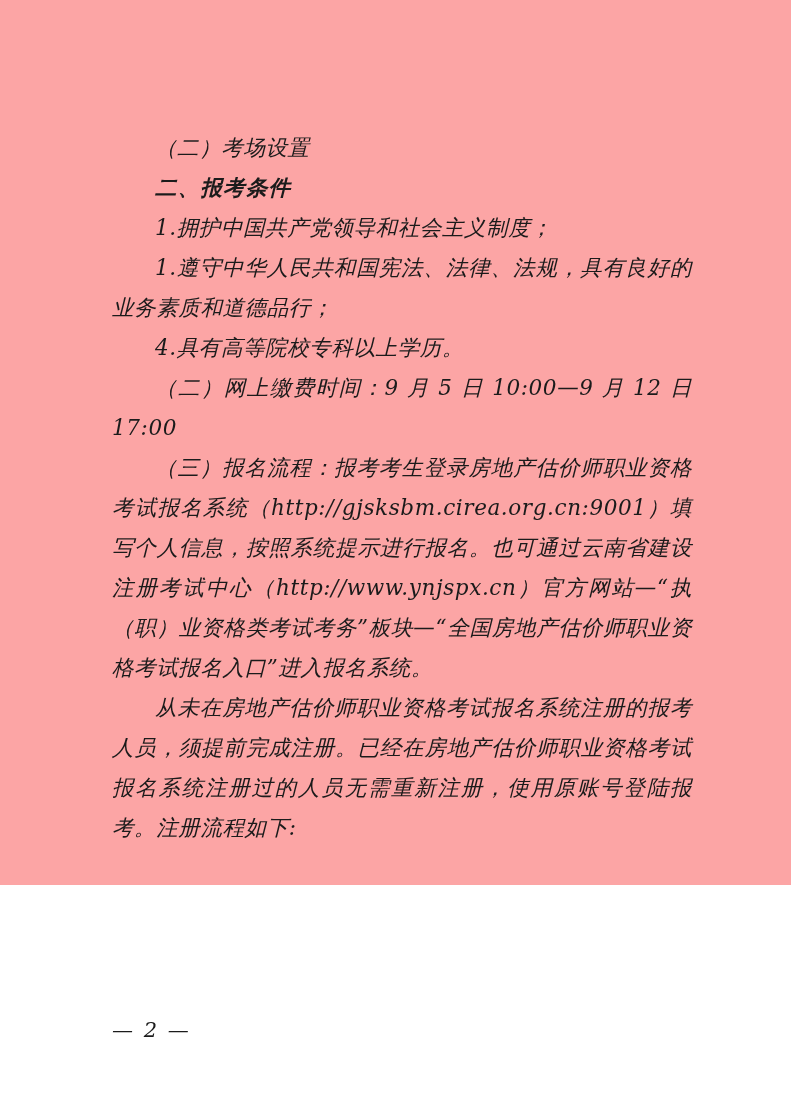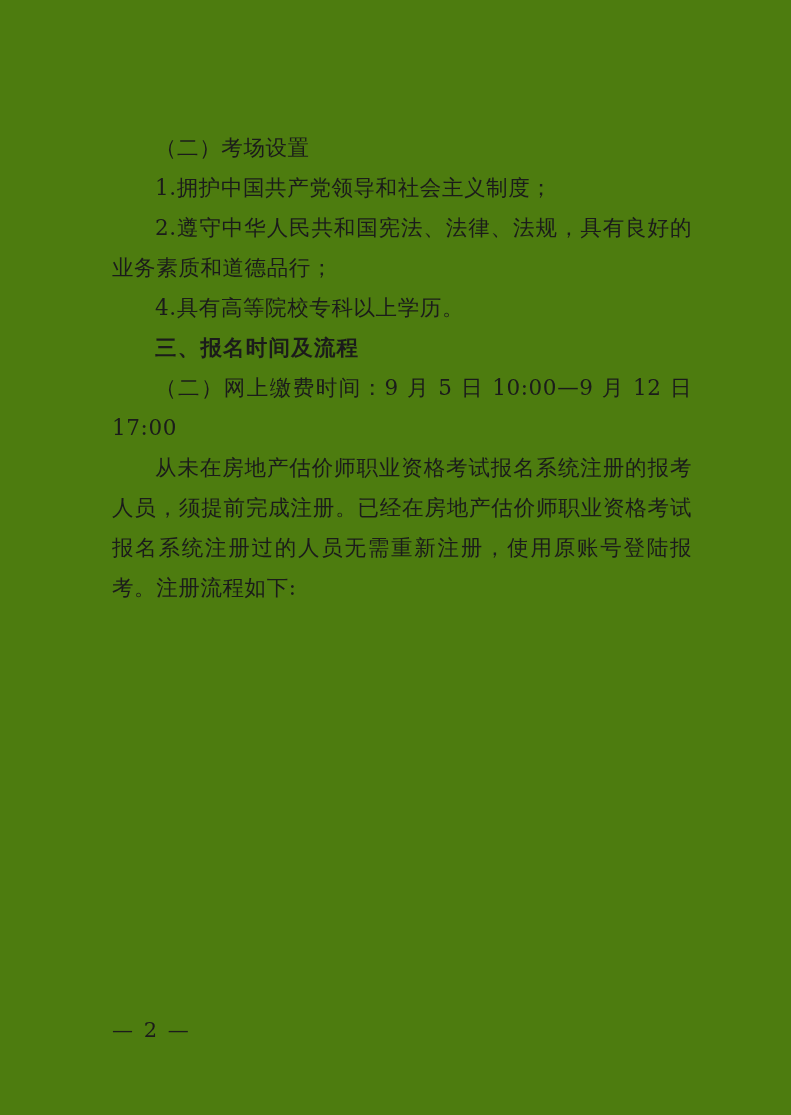--- a/index.html
+++ b/index.html
@@ -10,23 +10,24 @@
   body {
     width: 791px;
     height: 1115px;
     font-family: "DejaVu Serif", "Liberation Serif", serif;
     color: #1b1b1b;
     overflow: hidden;
   }
   .page {
     position: relative;
     width: 791px;
-    height: 1115px;
-    background: #4d7c0f;
+    height: 885px;
+    background: #fca5a5;
     box-sizing: border-box;
+    font-style: italic;
   }
   .content {
     position: absolute;
     left: 112px;
     top: 128px;
     width: 580px;
   }
   .para {
     font-size: 21.5px;
     line-height: 40px;
@@ -59,33 +60,34 @@
 </head>
 <body>
 
 <div class="page">
 
   <div class="content">
 
     <p class="para indent">（二）考场设置</p>
 
 
+    <p class="heading">二、报考条件</p>
 
 
     <p class="para indent">1.拥护中国共产党领导和社会主义制度；</p>
 
-    <p class="para indent">2.遵守中华人民共和国宪法、法律、法规，具有良好的业务素质和道德品行；</p>
+    <p class="para indent">1.遵守中华人民共和国宪法、法律、法规，具有良好的业务素质和道德品行；</p>
 
     <p class="para indent">4.具有高等院校专科以上学历。</p>
 
-    <p class="heading">三、报名时间及流程</p>
 
 
     <p class="para indent">（二）网上缴费时间：9 月 5 日 10:00—9 月 12 日 17:00</p>
 
+    <p class="para indent">（三）报名流程：报考考生登录房地产估价师职业资格考试报名系统（http://gjsksbm.cirea.org.cn:9001）填写个人信息，按照系统提示进行报名。也可通过云南省建设注册考试中心（http://www.ynjspx.cn）官方网站—“执（职）业资格类考试考务”板块—“全国房地产估价师职业资格考试报名入口”进入报名系统。</p>
 
 
     <p class="para indent">从未在房地产估价师职业资格考试报名系统注册的报考人员，须提前完成注册。已经在房地产估价师职业资格考试报名系统注册过的人员无需重新注册，使用原账号登陆报考。注册流程如下:</p>
 
   </div>
 
   <div class="footer">— 2 —</div>
 
 </div>
 

